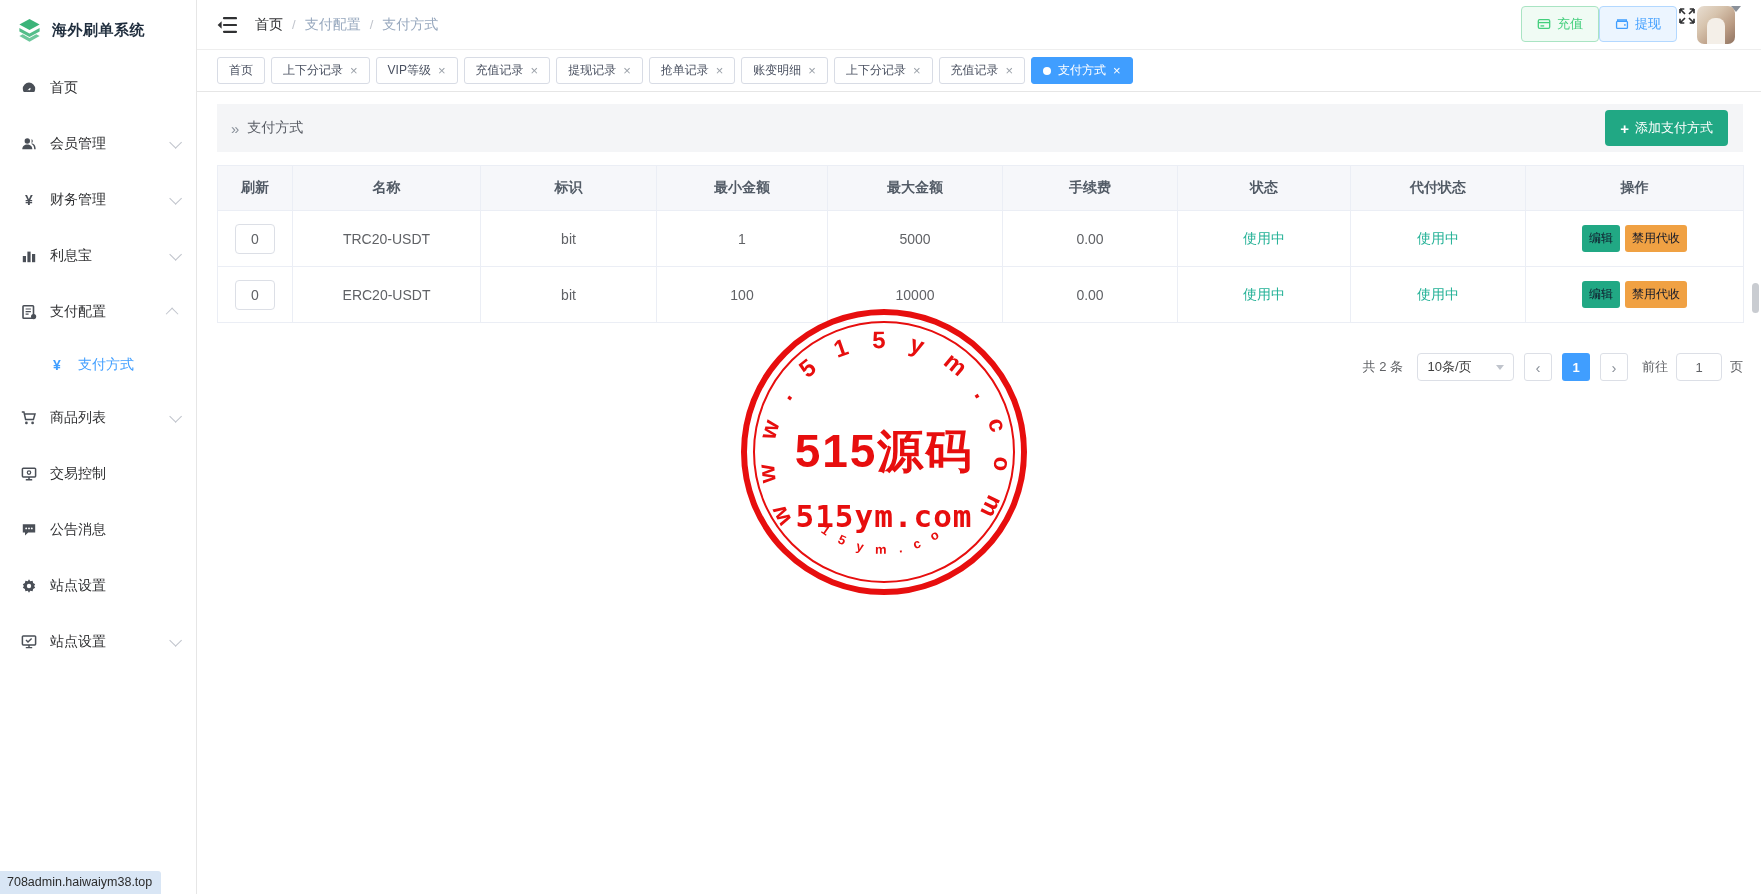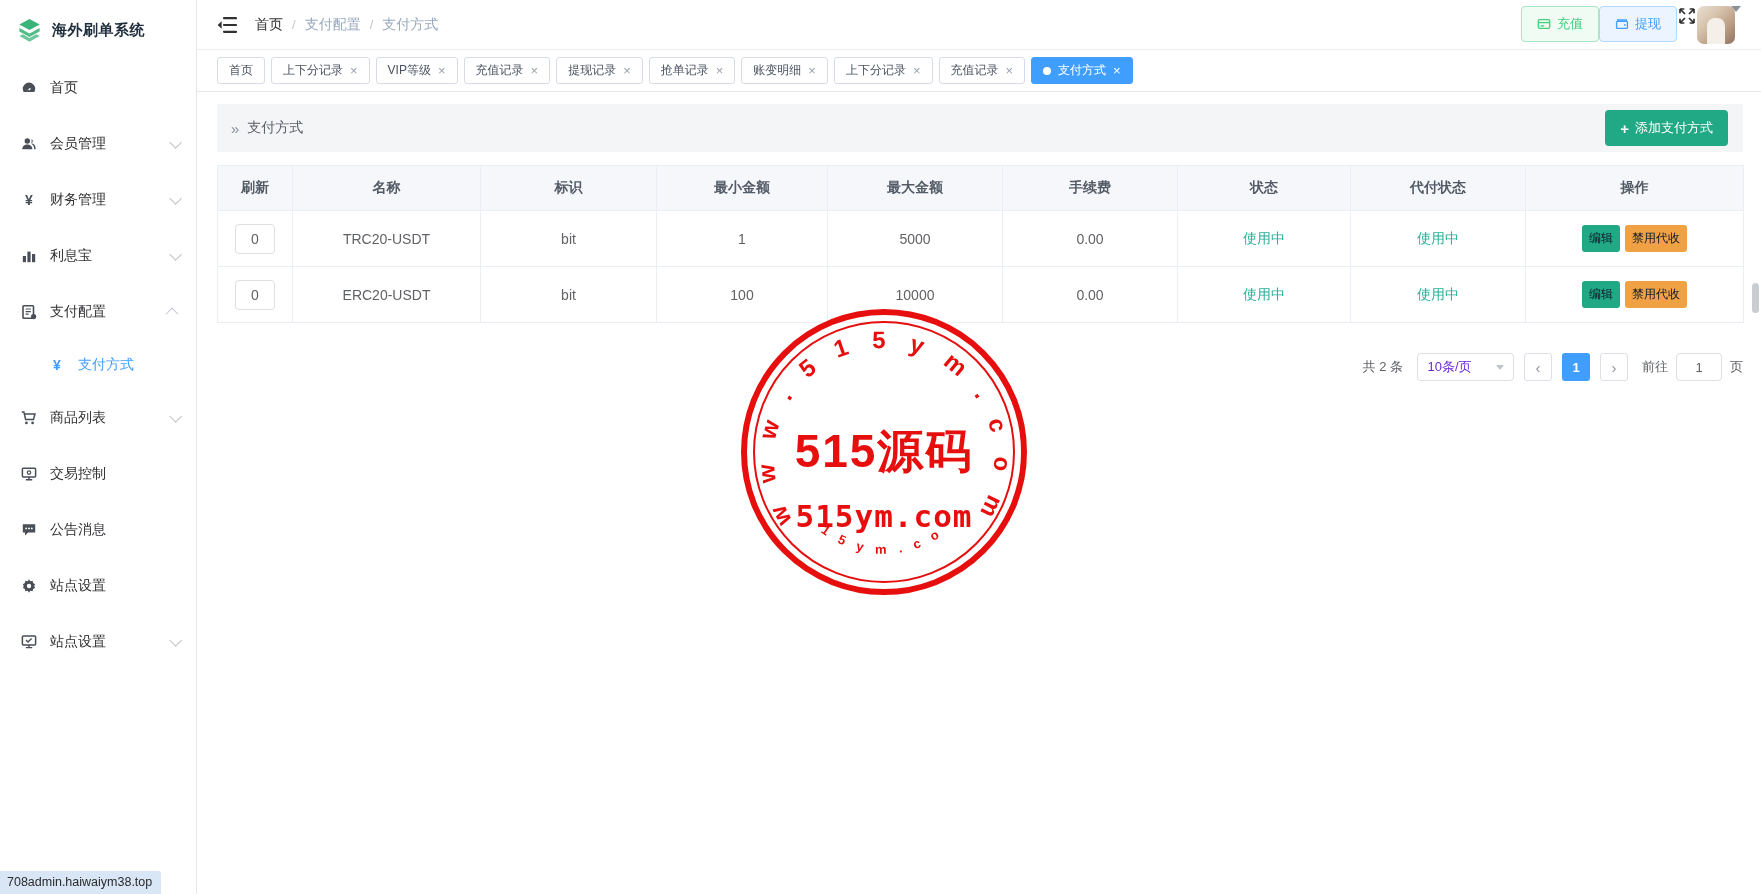--- a/index.html
+++ b/index.html
@@ -63,21 +63,21 @@
   .grid td { height:56px; border:1px solid #ebeef5; font-size:14px; color:#606266; text-align:center; background:#fff; }
   .refresh-input { width:40px; height:30px; border:1px solid #dcdfe6; border-radius:4px; text-align:center; font-size:14px; color:#606266; outline:none; }
   td.status { color:#23b196; }
   .row-actions { display:flex; justify-content:center; gap:5px; }
   .mini-btn { border:none; border-radius:3px; color:#0f172a; font-size:12px; padding:5px 7px; cursor:pointer; white-space:nowrap; }
   .mini-btn.edit { background:#21a884; }
   .mini-btn.warn { background:#f0a143; }
 
   .pagination { display:flex; justify-content:flex-end; align-items:center; gap:10px; margin-top:30px; font-size:13px; color:#606266; }
   .pg-total { margin-right:4px; }
-  .pg-size { width:97px; height:28px; border:1px solid #dcdfe6; border-radius:4px; display:flex; align-items:center; justify-content:center; gap:24px; cursor:pointer; color:#6d28d9; }
+  .pg-size { width:97px; height:28px; border:1px solid #dcdfe6; border-radius:4px; display:flex; align-items:center; justify-content:center; gap:24px; cursor:pointer; color:#404040; }
   .pg-size .sel-caret { width:0; height:0; border-left:4px solid transparent; border-right:4px solid transparent; border-top:5px solid #c0c4cc; }
   .pg-arrow { width:28px; height:28px; border:1px solid #dcdfe6; background:#fff; border-radius:3px; display:flex; align-items:center; justify-content:center; color:#8a9099; font-size:15px; cursor:pointer; }
   .pg-page { width:28px; height:28px; background:#409eff; color:#fff; border-radius:3px; display:flex; align-items:center; justify-content:center; font-size:13px; font-weight:bold; cursor:pointer; }
   .pg-goto { display:flex; align-items:center; gap:8px; margin-left:4px; }
   .goto-input { width:46px; height:28px; border:1px solid #dcdfe6; border-radius:4px; text-align:center; font-size:13px; color:#606266; outline:none; }
 
   
   .watermark { position:absolute; left:736px; top:304px; width:296px; height:296px; pointer-events:none; opacity:.95; z-index:50; }
 
   

